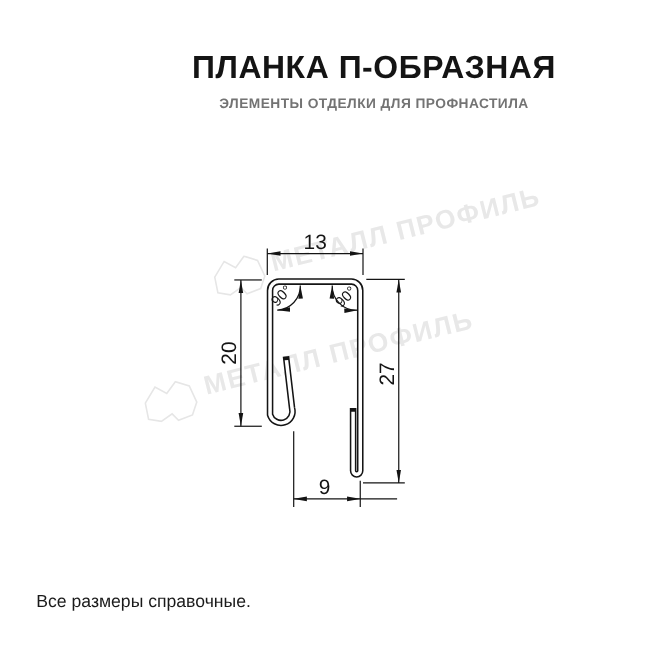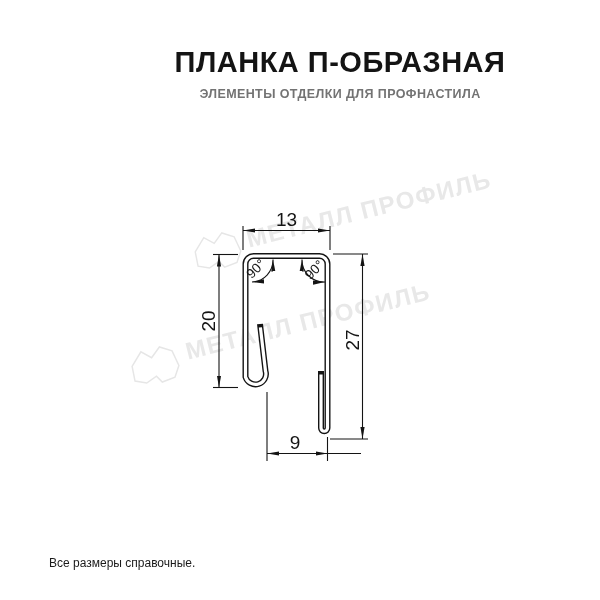--- a/index.html
+++ b/index.html
@@ -17,21 +17,21 @@
     position:absolute;white-space:nowrap;font-weight:bold;font-size:24px;letter-spacing:1.5px;
     color:#e8e8e8;transform:rotate(-14deg);transform-origin:left center;
   }
   .wm-logo{position:absolute;}
   
   .drawing{position:absolute;left:0;top:0;z-index:2;}
   .dim-label{font-family:"Liberation Sans",sans-serif;font-size:19px;fill:#141414;}
   .angle-label{font-family:"Liberation Sans",sans-serif;font-size:13.5px;fill:#141414;}
   
   .footer{position:absolute;left:33px;top:538px;z-index:2;color:#1a1a1a;}
-  .footer p{margin:16px;font-size:12px;line-height:19px;}
+  .footer p{margin:0;font-size:16px;line-height:19px;}
 </style>
 </head>
 <body>
 
 <div class="canvas">
 
   <div class="header">
     <h1 class="title">
       <span>ПЛАНКА П-ОБРАЗНАЯ</span><br>
     </h1>

